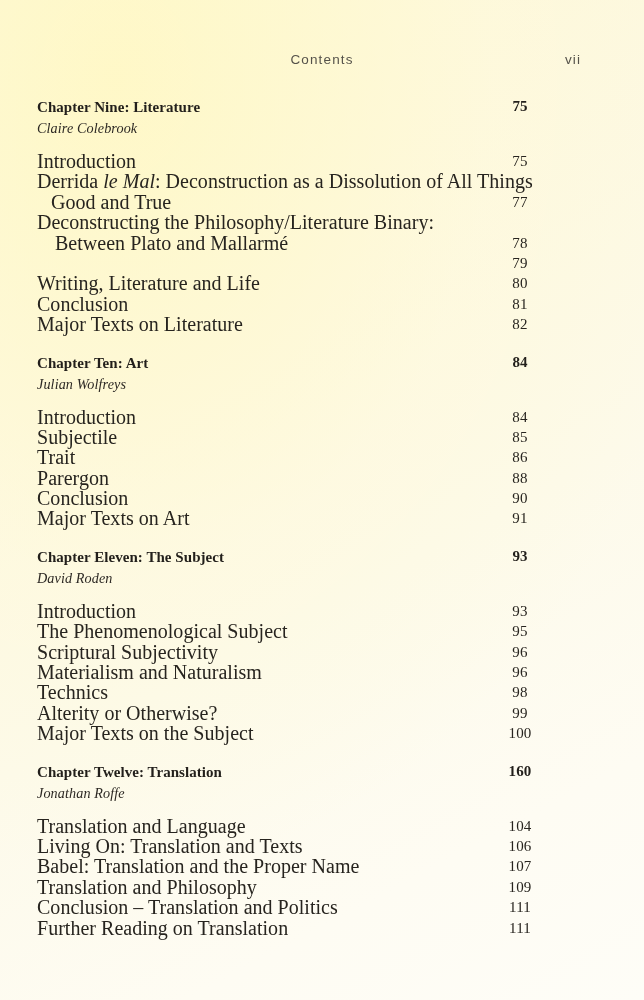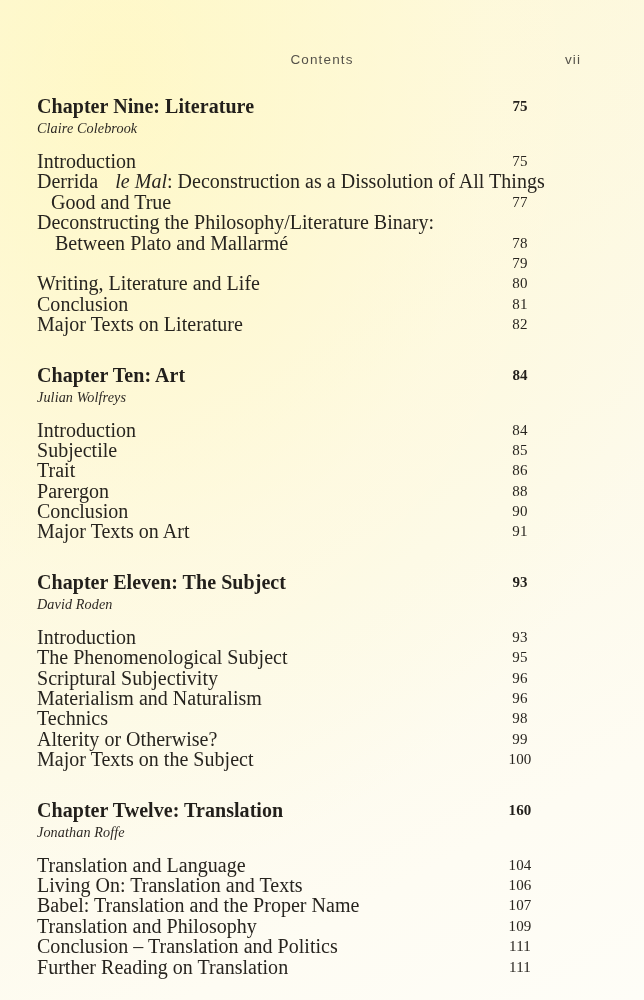--- a/index.html
+++ b/index.html
@@ -56,52 +56,52 @@
 
   
   .toc {
     position: absolute;
     top: 96px;
     left: 37px;
     width: 504px;
   }
 
   .chapter-block { margin-bottom: 0; }
-  .chapter-block + .chapter-block { margin-top: 30px; }
+  .chapter-block + .chapter-block { margin-top: 17px; }
 
   .row {
     position: relative;
     height: 20.4px;
     line-height: 20.4px;
     white-space: nowrap;
   }
 
   .ch-title-row { height: 21px; line-height: 21px; }
   .ch-title {
-    font-size: 20px;
+    font-size: 15px;
     font-weight: bold;
     color: #221f1b;
     letter-spacing: 0.05px;
   }
   .ch-author-row { height: 22px; line-height: 21px; }
   .ch-author {
     font-size: 14.2px;
     font-style: italic;
     color: #2d2924;
     letter-spacing: 0.1px;
   }
 
   .entries { margin-top: 12px; }
 
   .entry-label {
     font-size: 20px;
     color: #27241f;
     letter-spacing: 0.02px;
   }
-  .entry-label .it { font-style: italic; margin-left: 12px; }
+  .entry-label .it { font-style: italic; }
 
   .entry-label.indent-1 { padding-left: 14px; }
   .entry-label.indent-2 { padding-left: 18px; }
 
   .page-num {
     position: absolute;
     right: 0;
     top: 0;
     width: 42px;
     text-align: center;

